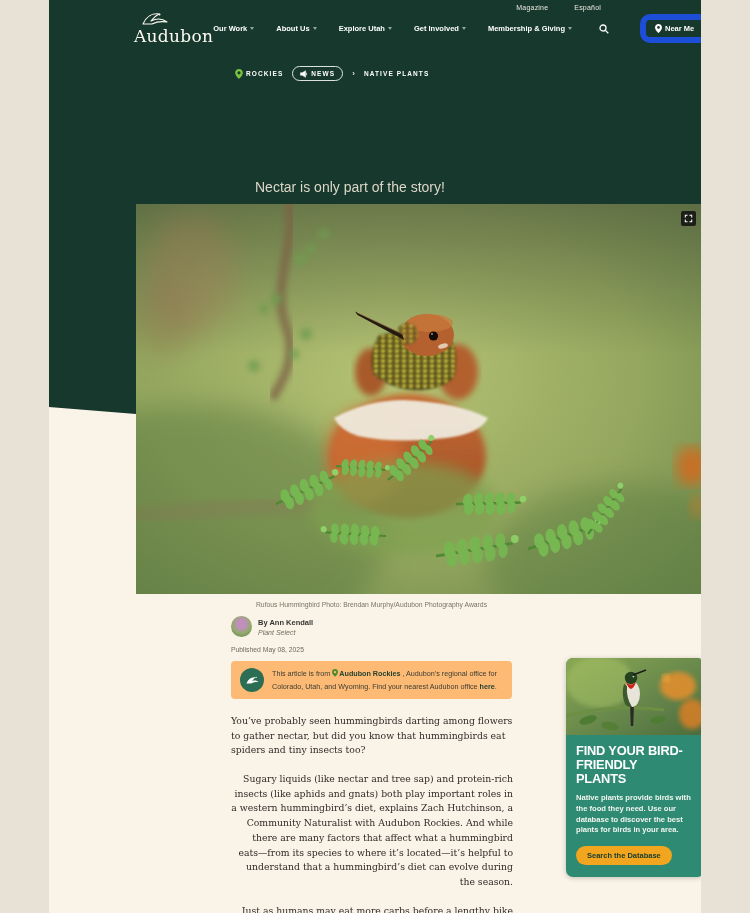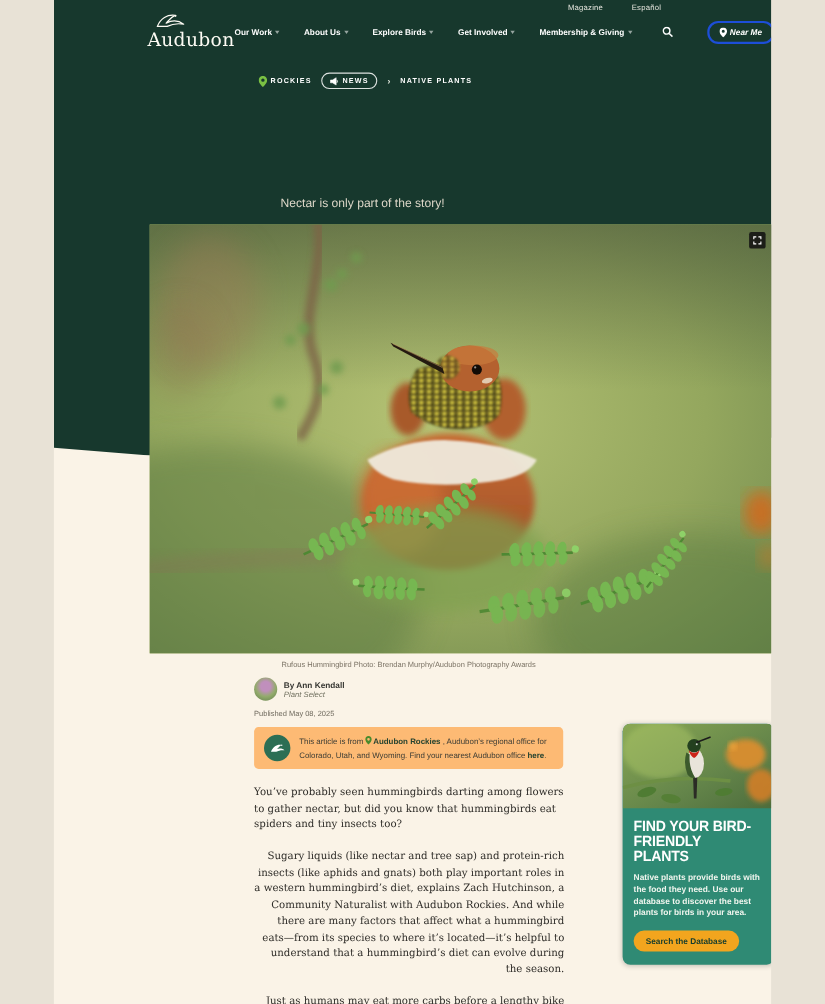--- a/index.html
+++ b/index.html
@@ -26,38 +26,38 @@
     display:flex; align-items:center;
   }
   .logo { display:flex; flex-direction:column; cursor:pointer; color:#fff; }
   .logo svg { margin-left:6px; }
   .brand-word { font-family:"DejaVu Serif", serif; font-size:17px; color:#fdfbf4; letter-spacing:.3px; margin-top:-4px; }
   .nav-items { display:flex; align-items:center; gap:22px; margin-left:auto; }
   .nav-item { display:flex; align-items:center; gap:3px; color:#fff; font-size:7.5px; font-weight:bold; cursor:pointer; white-space:nowrap; }
   .caret { width:0; height:0; border-left:2.5px solid transparent; border-right:2.5px solid transparent; border-top:3px solid rgba(255,255,255,.55); }
   .search-btn { margin-left:5px; cursor:pointer; display:flex; align-items:center; }
   .pill { display:flex; align-items:center; gap:3px; border-radius:10px; padding:4px 9px; font-size:7.5px; font-weight:bold; cursor:pointer; white-space:nowrap; }
-  .near-me { border:2px solid #1d4ed8; color:#fff; margin-left:9px;font-style:italic; }
+  .near-me { border:6px solid #1d4ed8; color:#fff; margin-left:9px; }
   .donate { background:#a3a3a3; color:#1d3b2f; margin-left:7px; padding:5px 12px; }
   
   .breadcrumb {
     position:absolute; top:66px; left:186px; z-index:5;
     display:flex; align-items:center; gap:9px;
     color:#fff; font-size:6.5px; font-weight:bold; letter-spacing:1.1px;
   }
   .breadcrumb a { color:#fff; text-decoration:none; cursor:pointer; display:flex; align-items:center; gap:3px; }
   .news-badge { border:1px solid rgba(255,255,255,.85); border-radius:9px; padding:2.5px 7px; display:flex; align-items:center; gap:3px; cursor:pointer; }
   .crumb-sep { font-size:8px; letter-spacing:0; color:#dfe5da; }
   
   .article-title {
     position:absolute; top:89px; left:182px; width:440px; z-index:5;
     font-family:"DejaVu Serif", serif; font-weight:bold;
     font-size:24.5px; line-height:1.22; color:#fcf8ed;
   }
-  .article-subtitle { position:absolute; top:179px; left:182px; z-index:5; font-size:11px; color:#ddd7c8;padding-left:24px; }
+  .article-subtitle { position:absolute; top:179px; left:182px; z-index:5; font-size:14px; color:#ddd7c8;padding-left:24px; }
   
   .hero {
     position:absolute; top:204px; left:87px; width:568px; height:390px; z-index:6;
     background:#93a55e; overflow:hidden;
   }
   .expand-btn {
     position:absolute; top:7px; right:8px; width:15px; height:15px;
     background:rgba(18,18,18,.88); border-radius:2px; cursor:pointer;
     display:flex; align-items:center; justify-content:center;
   }
@@ -135,21 +135,21 @@
     <div class="nav-items">
       <div class="nav-item">
           <span>Our Work</span>
           <span class="caret"></span>
         </div>
       <div class="nav-item">
           <span>About Us</span>
           <span class="caret"></span>
         </div>
       <div class="nav-item">
-          <span>Explore Birds</span>
+          <span>Explore Utah</span>
           <span class="caret"></span>
         </div>
       <div class="nav-item">
           <span>Get Involved</span>
           <span class="caret"></span>
         </div>
       <div class="nav-item">
           <span>Membership &amp; Giving</span>
           <span class="caret"></span>
         </div>

